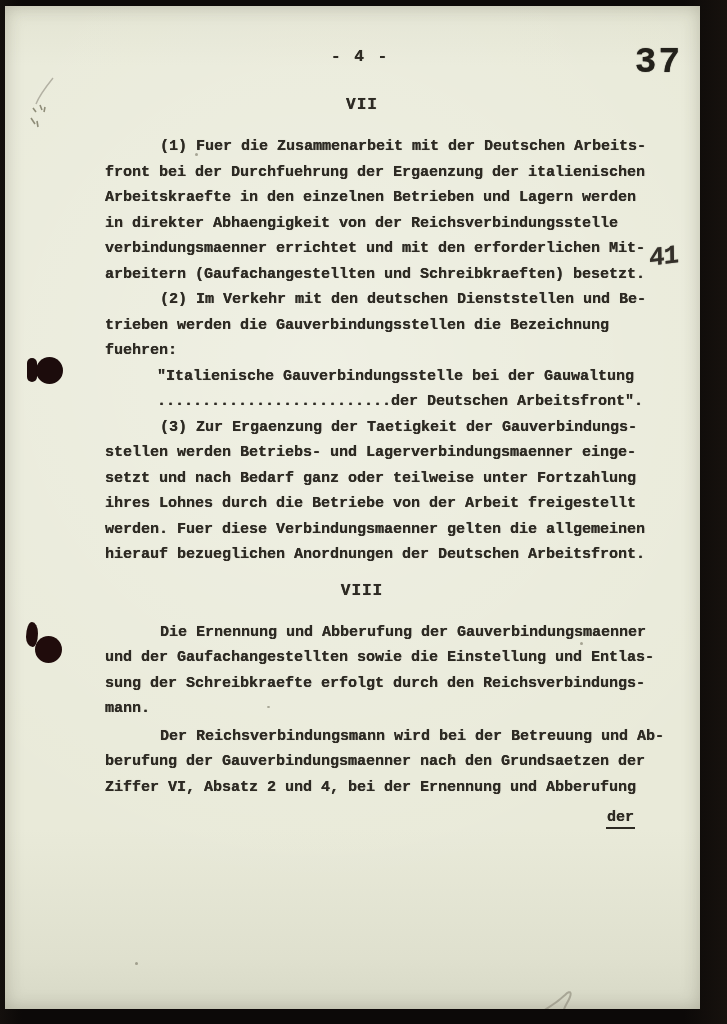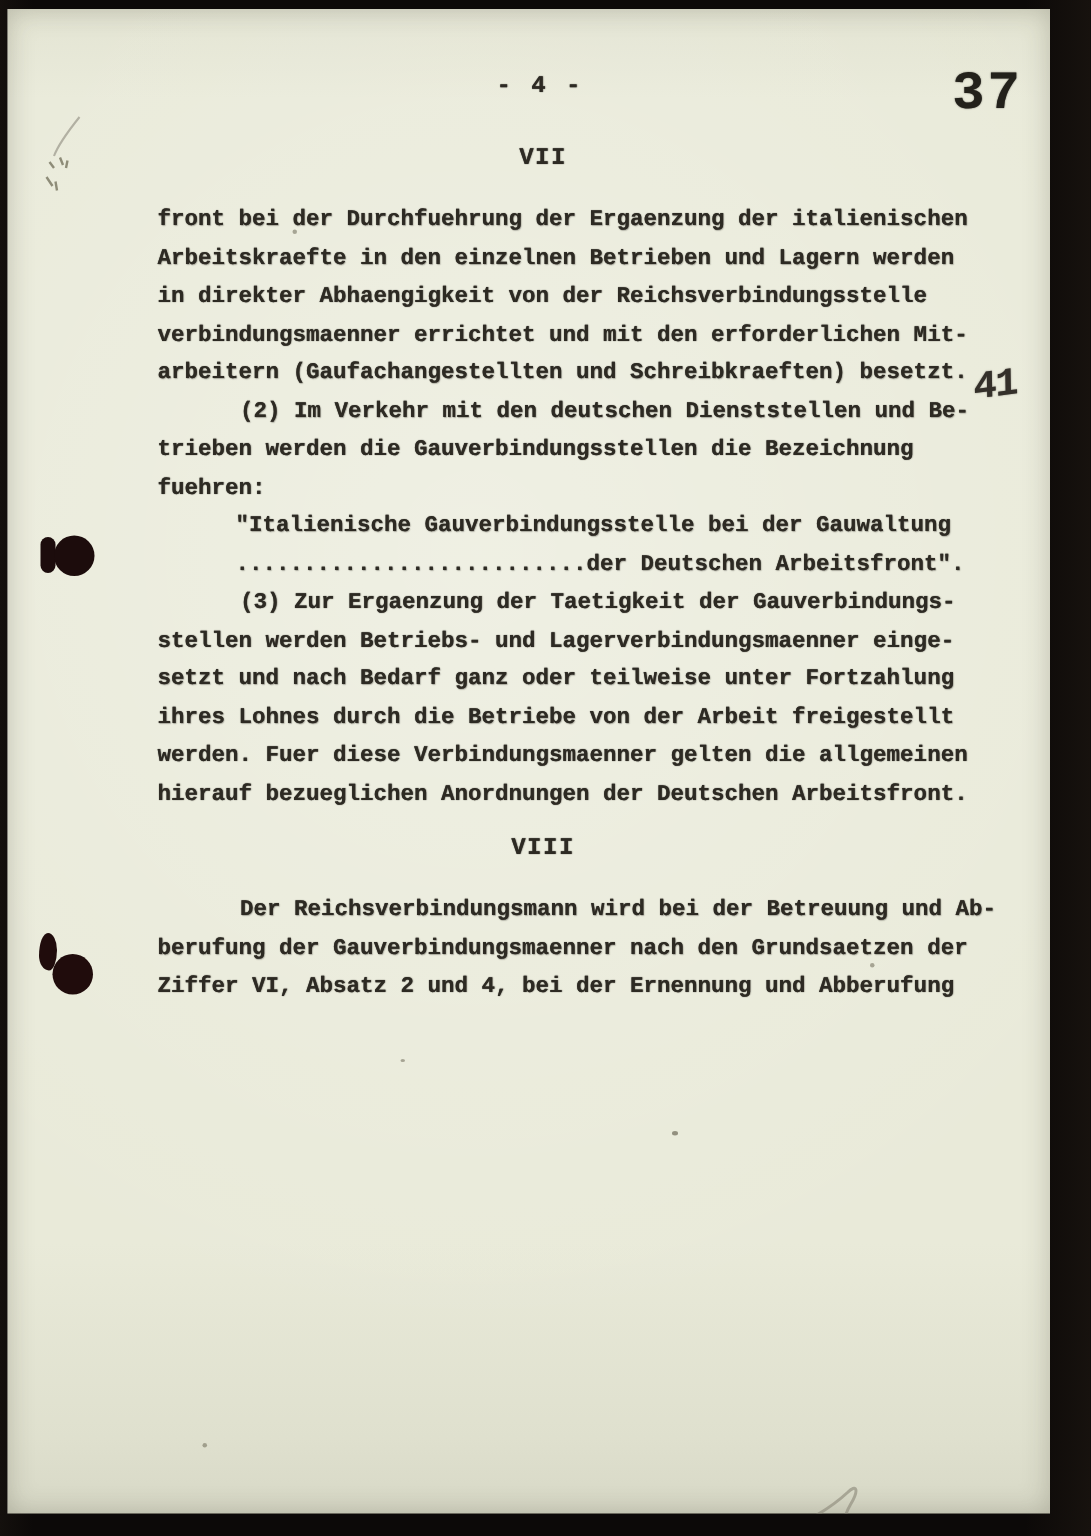--- a/index.html
+++ b/index.html
@@ -148,20 +148,21 @@
 
   <div class="folio">37</div>
 
   <div class="text-col">
 
     <div class="page-num">- 4 -</div>
 
     <h2 class="sec-heading h-vii">VII</h2>
 
     <div class="para p-vii-1">
+      <p class="line first indent">(1) Fuer die Zusammenarbeit mit der Deutschen Arbeits-</p>
       <p class="line">front bei der Durchfuehrung der Ergaenzung der italienischen</p>
       <p class="line">Arbeitskraefte in den einzelnen Betrieben und Lagern werden</p>
       <p class="line">in direkter Abhaengigkeit von der Reichsverbindungsstelle</p>
       <p class="line">verbindungsmaenner errichtet und mit den erforderlichen Mit-</p>
       <p class="line">arbeitern (Gaufachangestellten und Schreibkraeften) besetzt.</p>
     </div>
 
     <div class="para">
       <p class="line indent">(2) Im Verkehr mit den deutschen Dienststellen und Be-</p>
       <p class="line">trieben werden die Gauverbindungsstellen die Bezeichnung</p>
@@ -176,27 +177,36 @@
       <p class="line">setzt und nach Bedarf ganz oder teilweise unter Fortzahlung</p>
       <p class="line">ihres Lohnes durch die Betriebe von der Arbeit freigestellt</p>
       <p class="line">werden. Fuer diese Verbindungsmaenner gelten die allgemeinen</p>
       <p class="line">hierauf bezueglichen Anordnungen der Deutschen Arbeitsfront.</p>
     </div>
 
     <h2 class="sec-heading h-viii">VIII</h2>
 
 
 
+    <div class="para">
+      <p class="line first indent">Die Ernennung und Abberufung der Gauverbindungsmaenner</p>
+      <p class="line">und der Gaufachangestellten sowie die Einstellung und Entlas-</p>
+      <p class="line">sung der Schreibkraefte erfolgt durch den Reichsverbindungs-</p>
+      <p class="line">mann.</p>
+    </div>
 
     <div class="para">
       <p class="line first indent">Der Reichsverbindungsmann wird bei der Betreuung und Ab-</p>
       <p class="line">berufung der Gauverbindungsmaenner nach den Grundsaetzen der</p>
       <p class="line">Ziffer VI, Absatz 2 und 4, bei der Ernennung und Abberufung</p>
     </div>
 
+    <div class="catchword-row">
+      <span class="catchword">der</span>
+    </div>
 
   </div>
 
   <svg class="scribble" style="left:488px;top:975px;" width="110" height="60" viewBox="0 0 110 60">
     <path d="M8 52 C 30 40, 55 30, 72 14 C 78 8, 80 12, 74 22 C 66 36, 70 44, 86 40" stroke="#8f8c7c" stroke-width="2" fill="none" opacity="0.65"></path>
   </svg>
 
 </div>
 
 </body></html>

